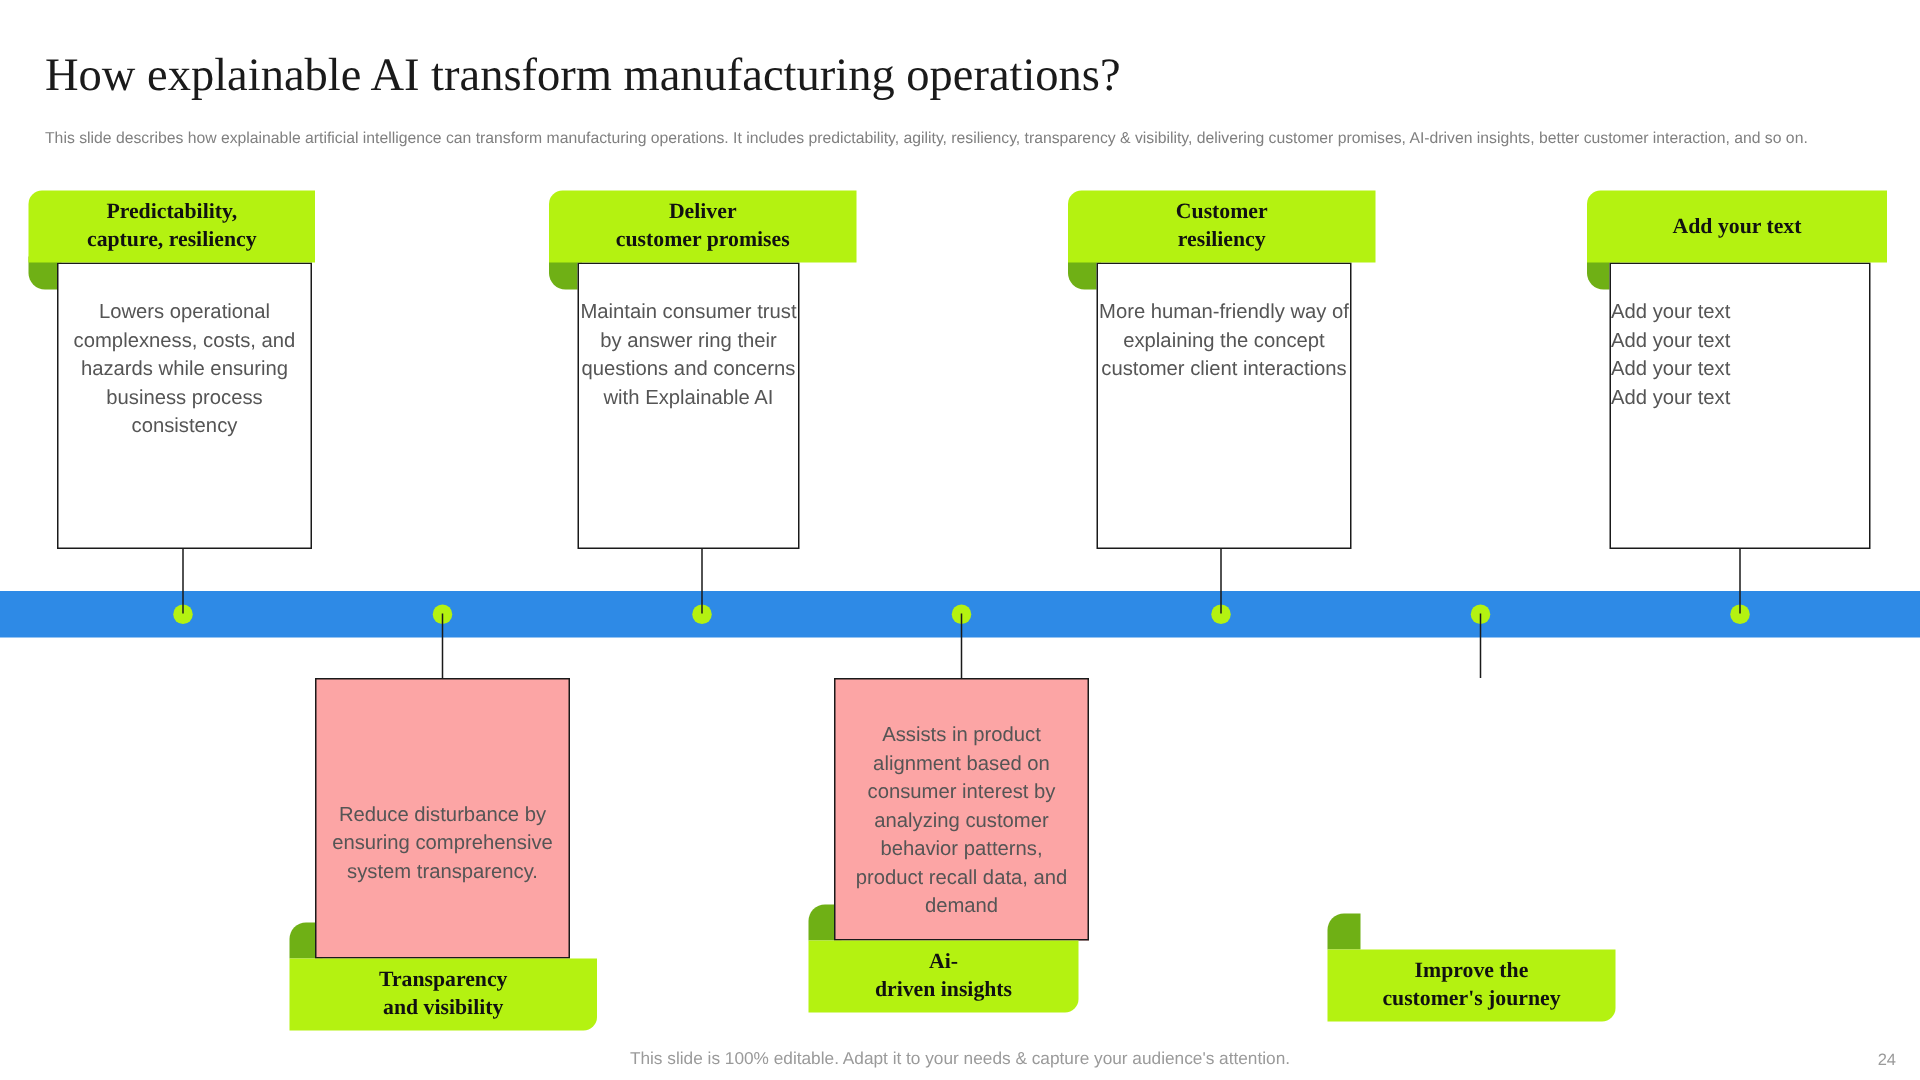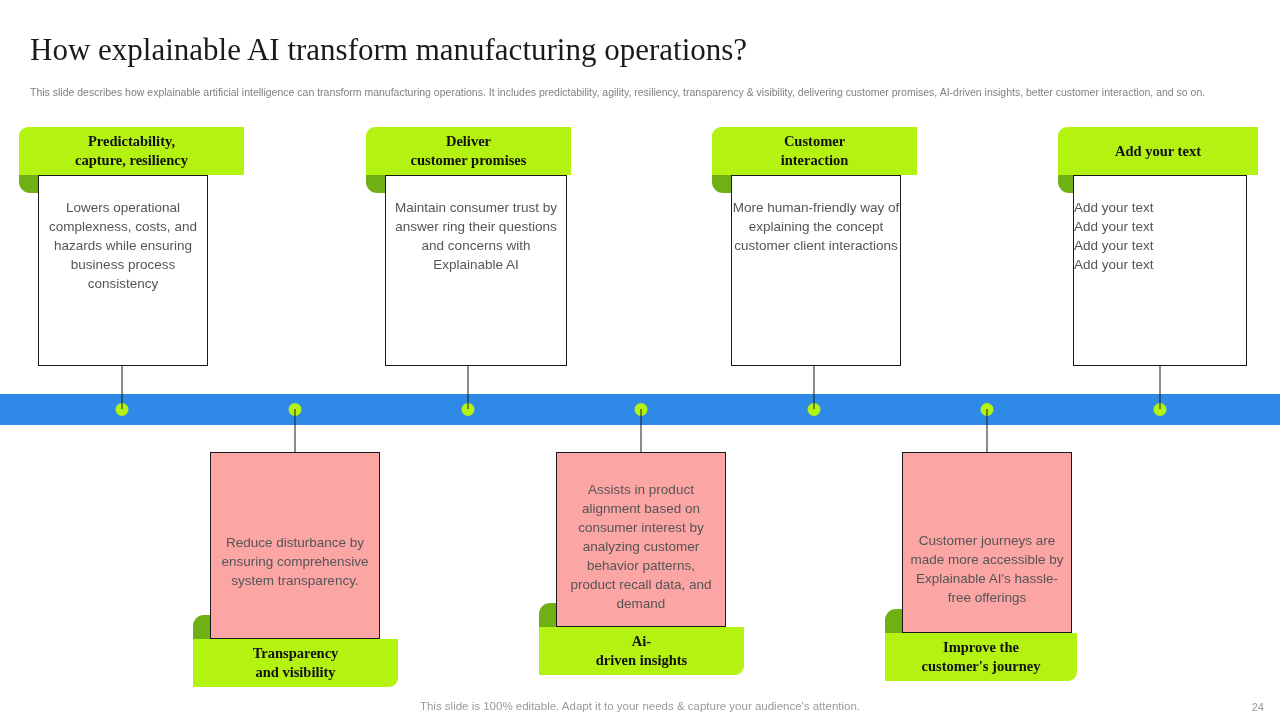--- a/index.html
+++ b/index.html
@@ -193,42 +193,42 @@
   <div class="connector" style="left:468px; top:366px; height:43px;"></div>
   <div class="connector" style="left:814px; top:366px; height:43px;"></div>
   <div class="connector" style="left:1160px; top:366px; height:43px;"></div>
 
   <div class="connector" style="left:295px; top:409px; height:43px;"></div>
   <div class="connector" style="left:641px; top:409px; height:43px;"></div>
   <div class="connector" style="left:987px; top:409px; height:43px;"></div>
 
   <div class="top-card" style="left:19px; width:205px;">
     <div class="shadow-tab"></div>
-    <div class="header-tab" style="width:225px;">
+    <div class="header-tab" style="width:191px;">
       <span><span>Predictability,</span><br><span>capture, resiliency</span></span>
     </div>
     <div class="body-box" style="left:19px; width:170px; height:191px;">
       <div class="body-text">Lowers operational complexness, costs, and hazards while ensuring business process consistency</div>
     </div>
   </div>
 
   <div class="top-card" style="left:366px; width:205px;">
     <div class="shadow-tab"></div>
     <div class="header-tab" style="width:205px;">
       <span><span>Deliver</span><br><span>customer promises</span></span>
     </div>
-    <div class="body-box" style="left:19px; width:182px; height:191px;">
+    <div class="body-box" style="left:19px; width:148px; height:191px;">
       <div class="body-text">Maintain consumer trust by answer ring their questions and concerns with Explainable AI</div>
     </div>
   </div>
 
   <div class="top-card" style="left:712px; width:205px;">
     <div class="shadow-tab"></div>
     <div class="header-tab" style="width:205px;">
-      <span><span>Customer</span><br><span>interaction</span></span>
+      <span><span>Customer</span><br><span>resiliency</span></span>
     </div>
     <div class="body-box" style="left:19px; width:170px; height:191px;">
       <div class="body-text">More human-friendly way of explaining the concept customer client interactions</div>
     </div>
   </div>
 
   <div class="top-card" style="left:1058px; width:200px;">
     <div class="shadow-tab"></div>
     <div class="header-tab" style="width:200px;">
       <span>Add your text</span>
@@ -249,29 +249,26 @@
     <div class="footer-tab" style="left:-17px; top:187px; width:205px;">
       <span><span>Transparency</span><br><span>and visibility</span></span>
     </div>
   </div>
 
   <div class="bottom-card" style="left:556px; top:452px; width:205px; height:235px;">
     <div class="body-box" style="width:170px; height:175px;">
       <div class="body-text" style="margin-top:14px;">Assists in product alignment based on consumer interest by analyzing customer behavior patterns, product recall data, and demand</div>
     </div>
     <div class="shadow-tab" style="left:-17px; top:151px;"></div>
-    <div class="footer-tab" style="left:-17px; top:175px; width:205px;">
+    <div class="footer-tab" style="left:-17px; top:175px; width:180px;">
       <span><span>Ai-</span><br><span>driven insights</span></span>
     </div>
   </div>
 
   <div class="bottom-card" style="left:902px; top:452px; width:205px; height:235px;">
-    <div class="body-box" style="width:170px; height:181px;">
-      <div class="body-text" style="margin-top:52px;">Customer journeys are made more accessible by Explainable AI's hassle-free offerings</div>
-    </div>
     <div class="shadow-tab" style="left:-17px; top:157px;"></div>
     <div class="footer-tab" style="left:-17px; top:181px; width:192px;">
       <span><span>Improve the</span><br><span>customer's journey</span></span>
     </div>
   </div>
 
   <div class="slide-footer">This slide is 100% editable. Adapt it to your needs &amp; capture your audience's attention.</div>
   <div class="page-number">24</div>
 
 </div>

